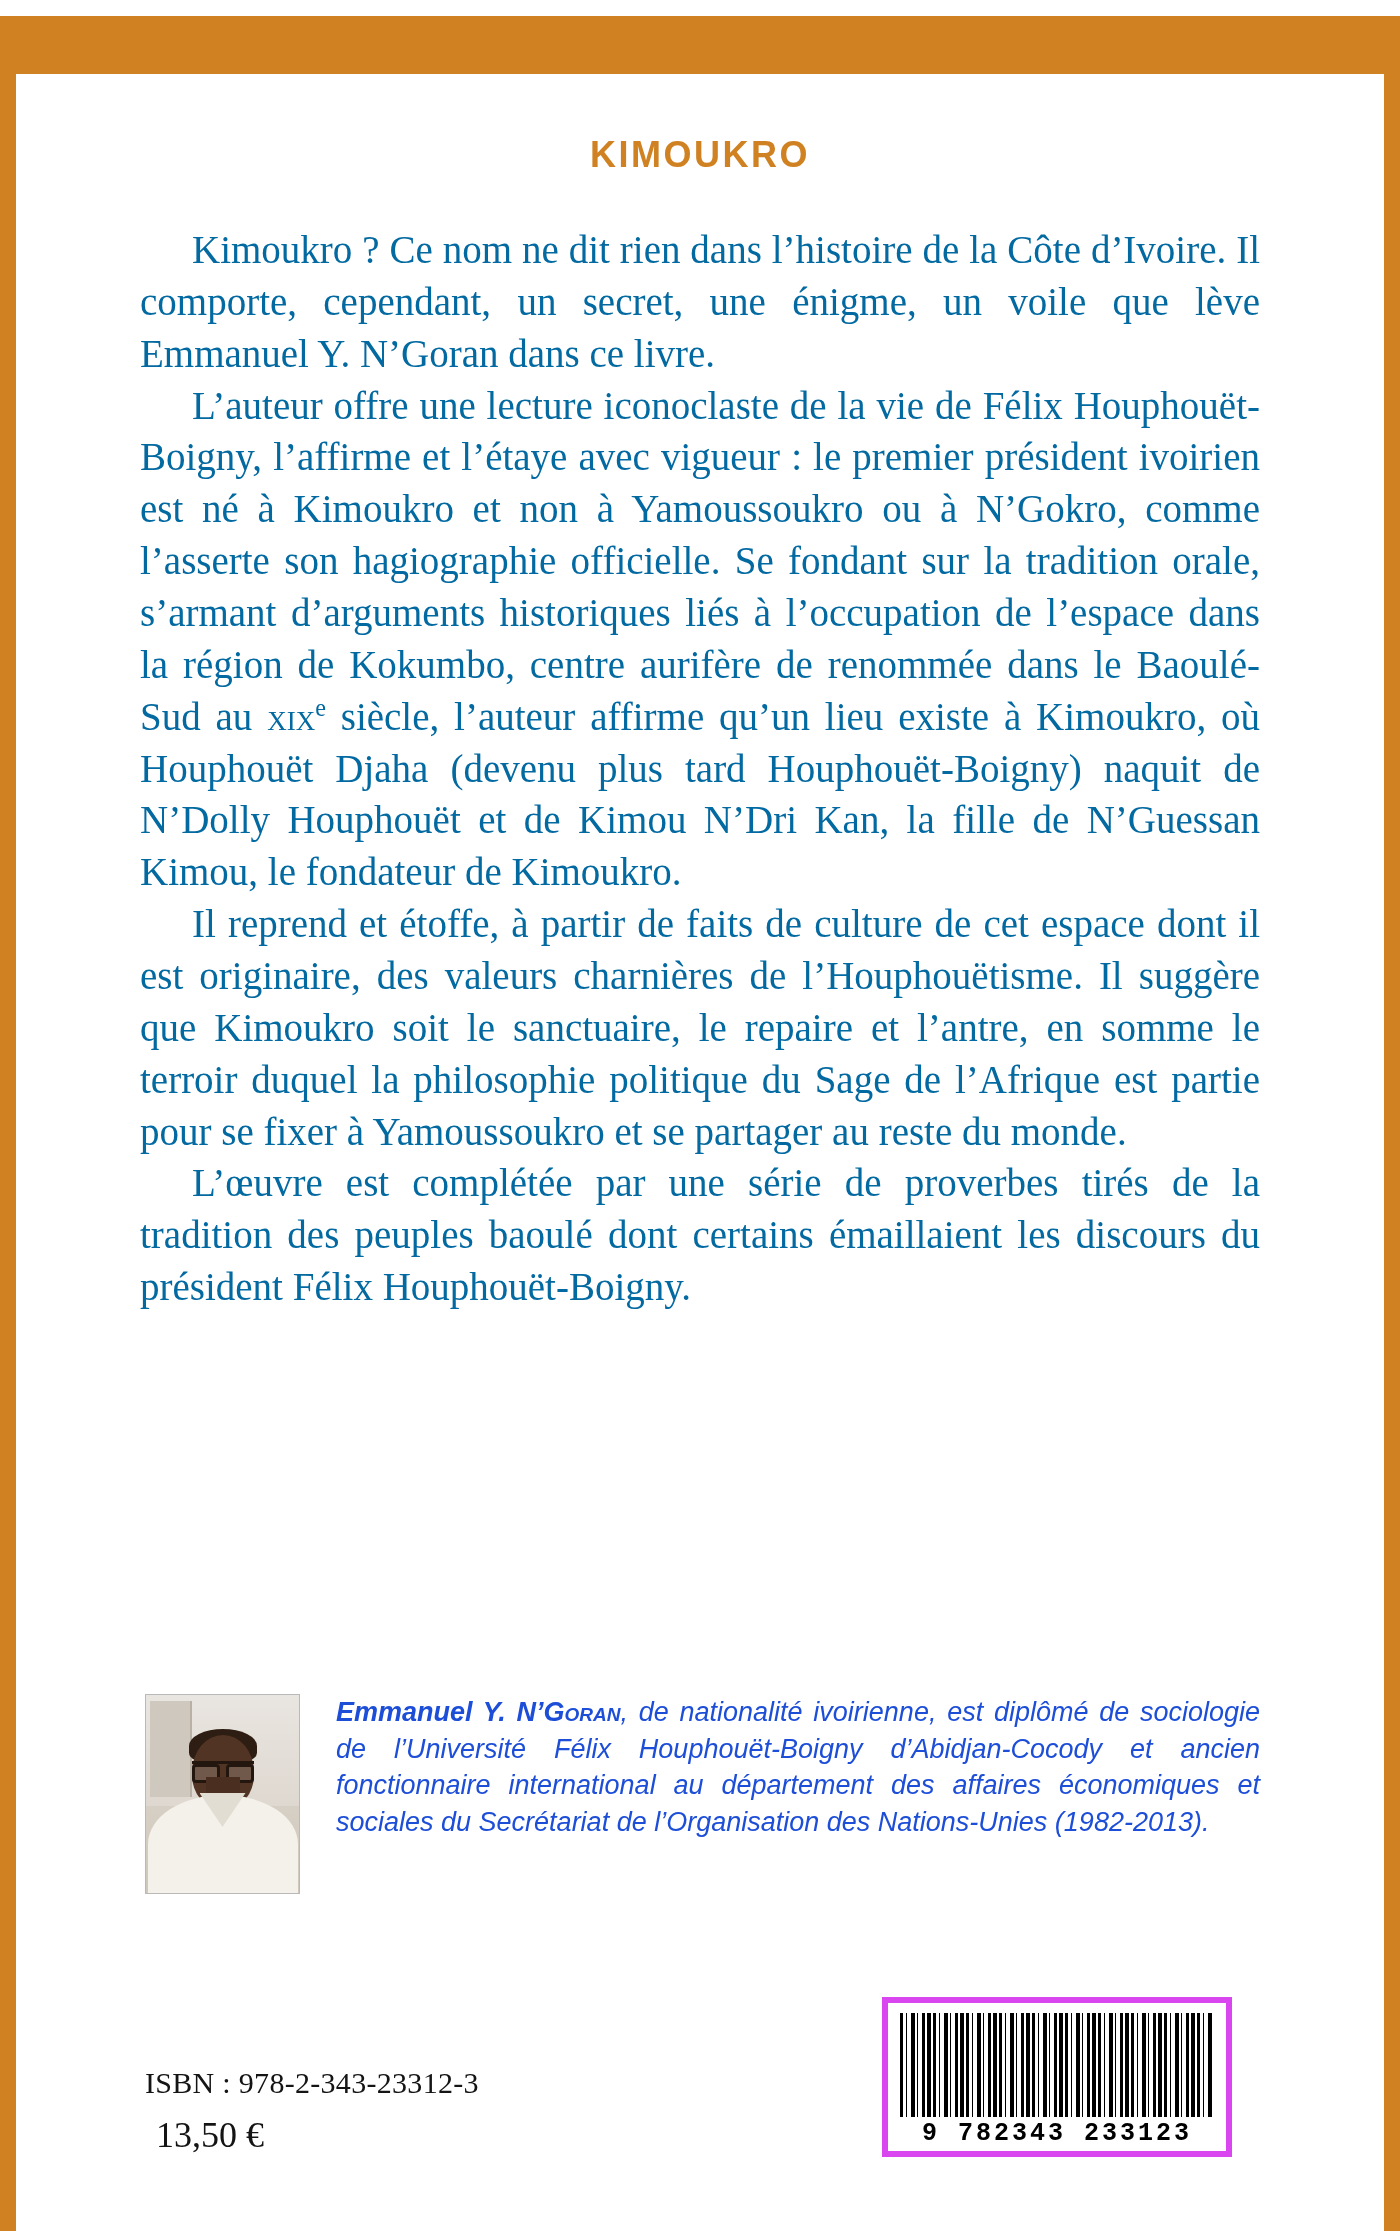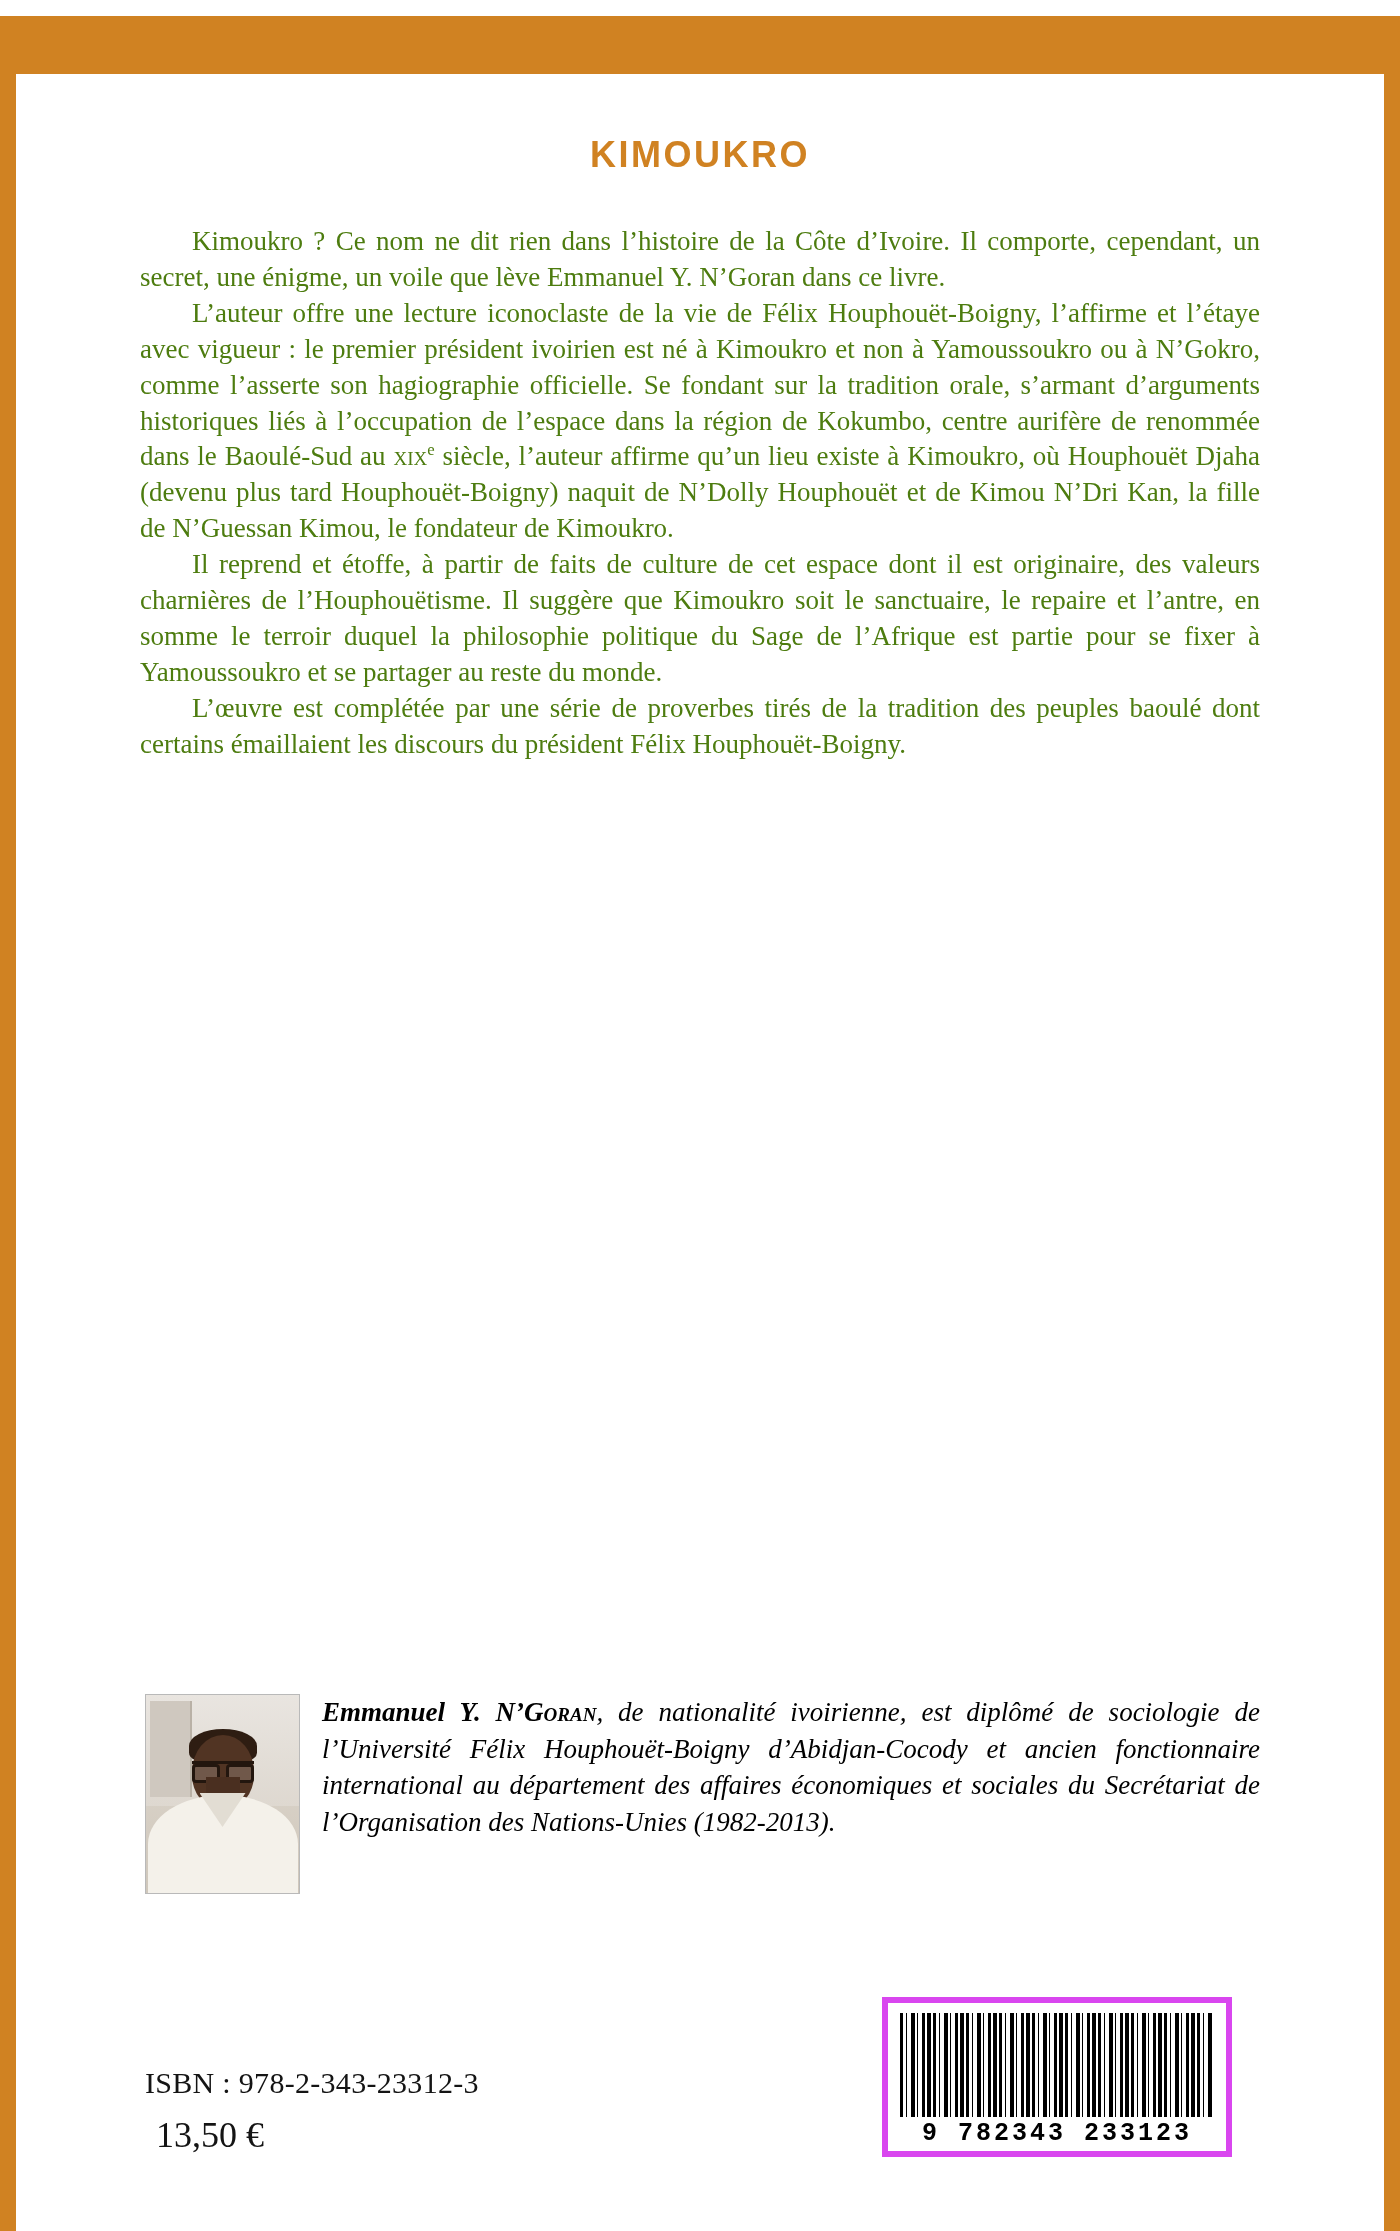--- a/index.html
+++ b/index.html
@@ -65,23 +65,23 @@
     text-align: center;
     color: #d08222;
     font-family: "Liberation Sans", sans-serif;
     font-weight: bold;
     font-size: 36px;
     letter-spacing: 2.5px;
     margin: 0 0 48px 0;
   }
 
   .blurb {
-    font-size: 27px;
+    font-size: 39px;
     line-height: 1.33;
-    color: #4d7c0f;
+    color: #0369a1;
     text-align: justify;
     text-justify: inter-word;
     hyphens: none;
   }
   .blurb p {
     margin: 0;
     text-indent: 52px;
   }
   .smallcaps {
     font-variant: small-caps;
@@ -151,26 +151,26 @@
     position: absolute; left: 50%; bottom: 92px; width: 34px; height: 24px;
     margin-left: -17px; background: #4a2f20;
   }
   .bio-photo .collar {
     position: absolute; left: 50%; bottom: 66px; width: 46px; height: 34px;
     margin-left: -23px; background: #e2ddd3;
     clip-path: polygon(0 0, 100% 0, 50% 100%);
   }
 
   .bio-text {
-    margin-left: 22px;
-    font-family: Liberation Serif, serif;
+    margin-left: 36px;
+    font-family: Liberation Sans, sans-serif;
     font-style: italic;
     font-size: 27px;
     line-height: 1.36;
-    color: #000000;
+    color: #1d4ed8;
     text-align: justify;
   }
   .bio-text .author-name {
     font-weight: bold;
     font-style: italic;
   }
   .bio-text .author-name .sc {
     font-variant: small-caps;
   }
 

